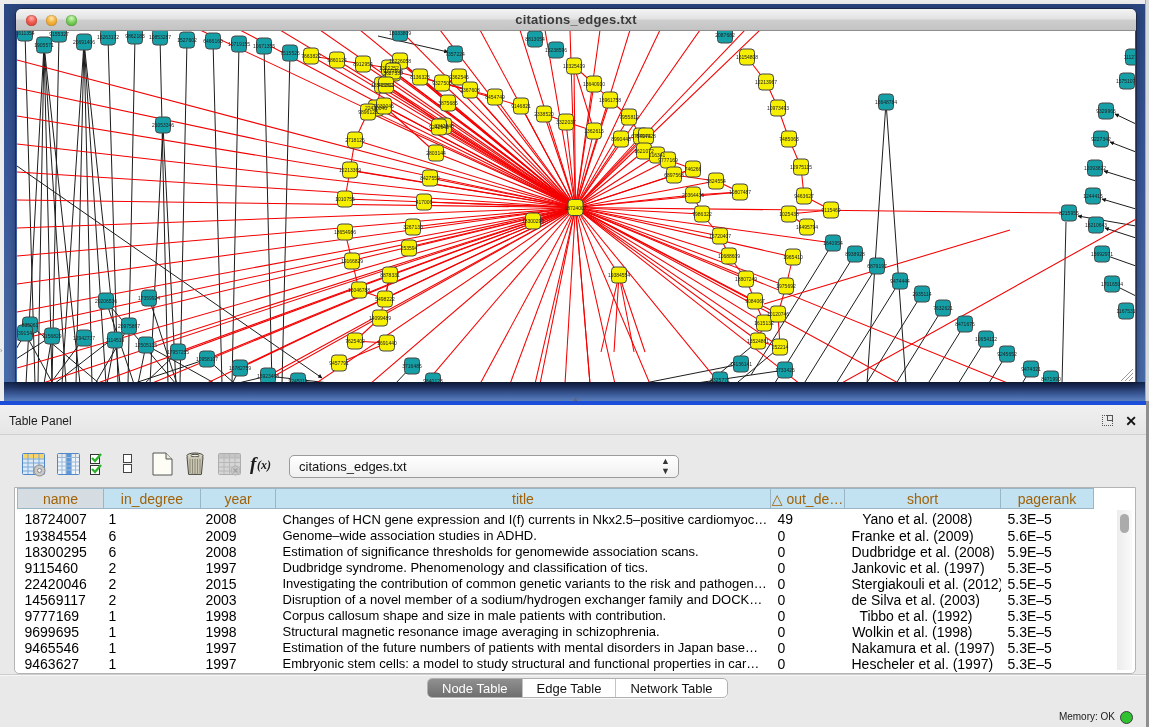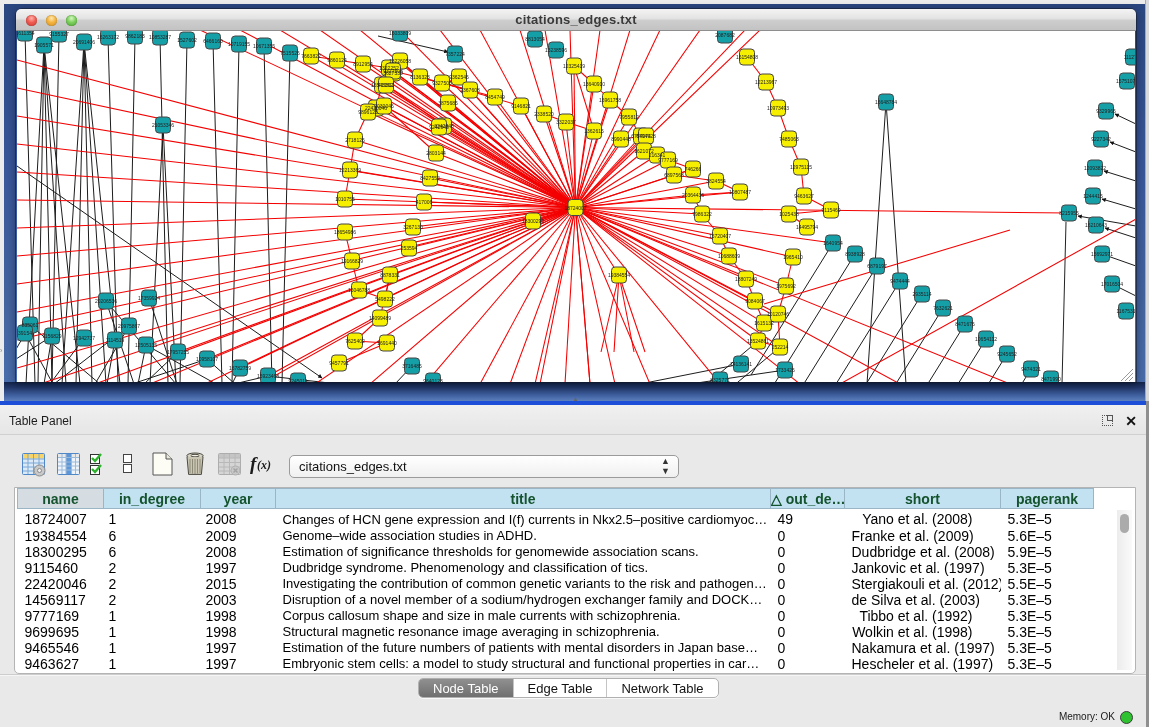--- a/index.html
+++ b/index.html
@@ -18,29 +18,29 @@
 #phead{position:absolute;left:0;top:0;width:100%;height:30px;background:linear-gradient(180deg,#f0f0f0,#e6e6e6);border-bottom:1px solid #d0d0d0}
 #phead .t{position:absolute;left:9px;top:9px;font-size:12px;color:#1c1c1c}
 #phead .x{position:absolute;right:12px;top:8px;font-size:14px;font-weight:bold;color:#111}
 #phead .fl{position:absolute;right:36px;top:10px;width:11px;height:11px;border:1px dotted #555}
 #phead .fl i{position:absolute;right:-1px;top:-1px;width:6px;height:6px;border:1px solid #555;background:#e9e9e9;display:block}
 #toolbar{position:absolute;left:0;top:31px;width:100%;height:48px}
 #combo{position:absolute;left:289px;top:19px;width:390px;height:23px;background:linear-gradient(180deg,#ffffff,#f0f0f0);border:1px solid #9b9b9b;border-radius:5px;font-size:13px;color:#111;line-height:21px;padding-left:9px}
 #combo .ar{position:absolute;right:8px;top:0;height:100%;font-size:9px;color:#333;line-height:10px}
 #tablebox{position:absolute;left:14px;top:82px;width:1122px;height:187px;background:#fff;border:1px solid #b4b4b4;border-radius:0 0 5px 5px}
 table{border-collapse:collapse;table-layout:fixed;width:1076px;font-size:13px;margin-left:2px}
-th{height:20px;background:#c2e1f1;border:1px solid #9ab6c6;font-weight:bold;font-size:14px;color:#14532d;overflow:hidden;white-space:nowrap}
+th{height:20px;background:#c2e1f1;border:1px solid #9ab6c6;font-weight:normal;font-size:14px;color:#a16207;overflow:hidden;white-space:nowrap}
 th.h1{width:86px;background:#d5dde2}th.h2{width:97px}th.h3{width:75px}th.h4{width:495px}th.h5{width:74px}th.h6{width:156px}th.h7{width:93px}
 td{height:16px;overflow:hidden;white-space:nowrap;color:#000;font-size:14px;padding:0 2px 0 7px}
 td.c2,td.c3{padding-left:5px}
 td.c6{text-align:right;padding-right:28px}td.c4{font-size:13px}
 tr.first td{padding-top:2px;height:19px}
 #vsb{position:absolute;right:3px;top:22px;width:15px;height:160px;background:linear-gradient(90deg,#ececec,#fafafa)}
 #vsb .th{position:absolute;left:3px;top:4px;width:9px;height:19px;border-radius:5px;background:#ababab}
-#tabs{position:absolute;left:418px;top:273px;height:20px;border:1px solid #b0b0b0;border-radius:5px;background:#fff;box-shadow:0 1px 0 rgba(255,255,255,.7);display:flex;overflow:hidden}
+#tabs{position:absolute;left:427px;top:273px;height:20px;border:1px solid #b0b0b0;border-radius:5px;background:#fff;box-shadow:0 1px 0 rgba(255,255,255,.7);display:flex;overflow:hidden}
 #tabs div{padding:0 14px;font-size:13px;line-height:19px;color:#111}
 #tabs .sel{background:linear-gradient(180deg,#909090,#6f6f6f);color:#fff}
 #tabs .sp{width:0;border-left:1px solid #c4c4c4;padding:0}
 #sline{position:absolute;left:0;top:269px;width:100%;height:1px;background:#cdcdcd}
 #sline2{position:absolute;left:0;top:270px;width:100%;height:1px;background:#f6f6f6}
 #status{position:absolute;right:34px;bottom:5px;font-size:10px;color:#1a1a1a}
 #mem{position:absolute;right:16px;bottom:3px;width:13px;height:13px;border-radius:50%;background:#2ec230;border:1.5px solid #3c3c3c}
 #lstrip{position:absolute;left:0;top:0;width:4px;height:401px;background:#ececec}
 #rstrip{position:absolute;right:0;top:0;width:4px;height:401px;background:#d9dadc;border-left:1px solid #a9a9a9}
 #rdark{position:absolute;right:0;top:401px;width:3px;height:326px;background:#8f8f8f}
@@ -756,21 +756,21 @@
               <td class="c3">2003</td>
               <td class="c4">Disruption of a novel member of a sodium/hydrogen exchanger family and DOCK…</td>
               <td class="c5">0</td>
               <td class="c6">de Silva et al. (2003)</td>
               <td class="c7">5.3E–5</td>
             </tr>
             <tr>
               <td class="c1">9777169</td>
               <td class="c2">1</td>
               <td class="c3">1998</td>
-              <td class="c4">Corpus callosum shape and size in male currents with schizophrenia.</td>
+              <td class="c4">Corpus callosum shape and size in male patients with contribution.</td>
               <td class="c5">0</td>
               <td class="c6">Tibbo et al. (1992)</td>
               <td class="c7">5.3E–5</td>
             </tr>
             <tr>
               <td class="c1">9699695</td>
               <td class="c2">1</td>
               <td class="c3">1998</td>
               <td class="c4">Structural magnetic resonance image averaging in schizophrenia.</td>
               <td class="c5">0</td>

